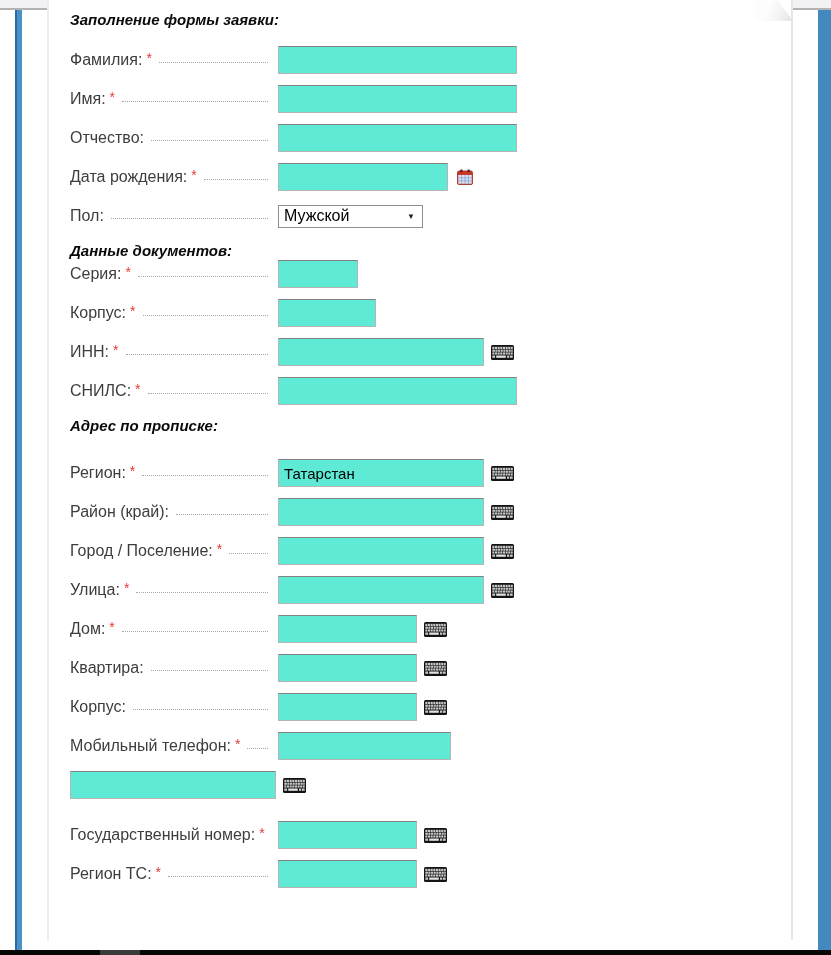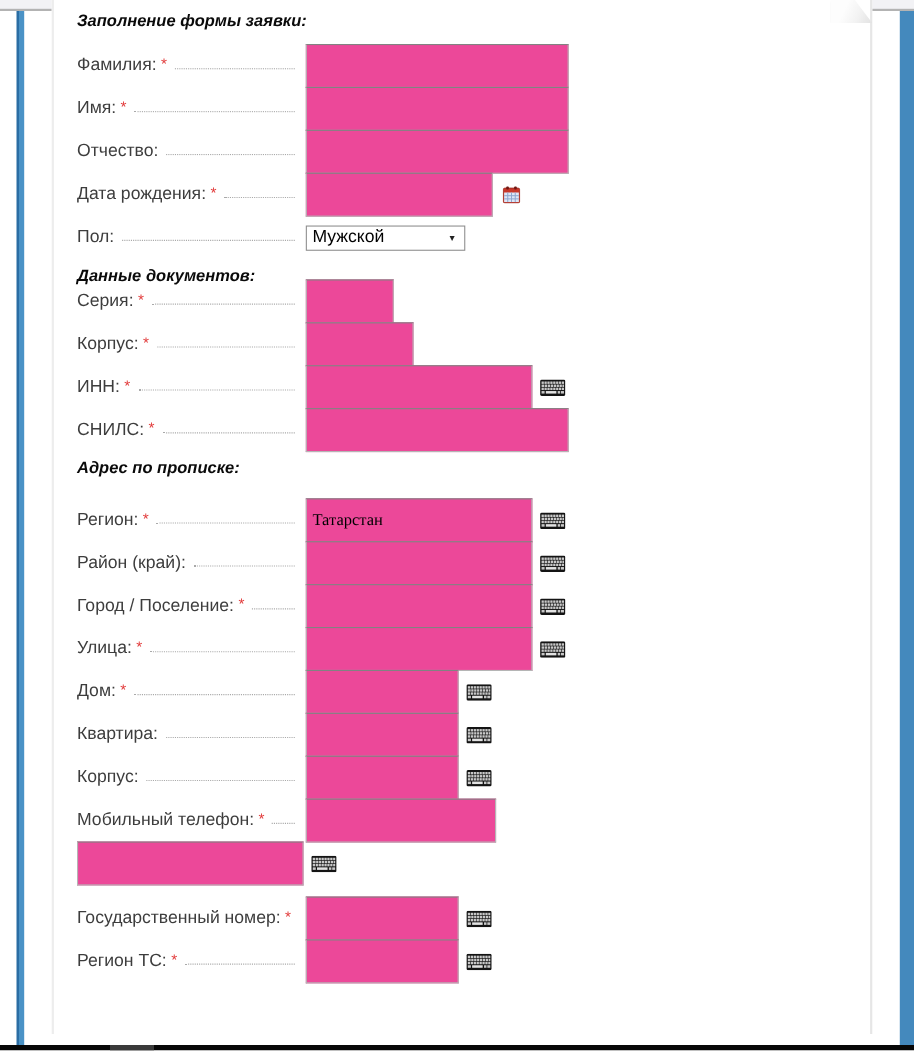--- a/index.html
+++ b/index.html
@@ -33,23 +33,23 @@
   #form-root section:nth-of-type(2) .sec-header{margin-bottom:0;}
   #form-root section:nth-of-type(3){margin-top:10px;}
   #form-root section:nth-of-type(3) .sec-header{margin-bottom:24px;}
   #form-root section:nth-of-type(4){margin-top:7px;}
   #form-root section:nth-of-type(5){margin-top:22px;}
   .row{display:flex;align-items:center;height:28px;margin-bottom:11px;}
   .label-zone{flex:0 0 208px;width:208px;display:flex;align-items:center;}
   .lbl{font-size:16px;color:#3d3d3d;white-space:nowrap;}
   .star{color:#e23b3b;font-size:14px;margin-left:4px;position:relative;top:-2px;}
   .leader{flex:1;height:1px;border-bottom:1px dotted #a9a9a9;margin:3px 10px 0 7px;}
-  input.field{height:40px;box-sizing:border-box;border:1px solid #b5b5b5;
+  input.field{height:28px;box-sizing:border-box;border:1px solid #b5b5b5;
     border-top-color:#828282;font-size:15px;padding:0 5px;color:#000;
-    font-family:Liberation Serif, serif;background:#ec4899;outline:none;}
+    font-family:Liberation Sans, sans-serif;background:#5eead4;outline:none;}
   .w-xl{width:239px}.w-lg{width:206px}.w-md{width:173px}
   .w-date{width:170px}.w-sm{width:139px}.w-s{width:98px}.w-xs{width:80px}
   .sel{width:145px;height:23px;box-sizing:border-box;border:1px solid #8f8f8f;
     background:#fff;display:flex;align-items:center;justify-content:space-between;
     padding:0 7px 0 5px;cursor:default;}
   .sel .sel-value{font-size:16px;color:#000;}
   .sel .arrow{font-size:8px;color:#222;}
   .icon-wrap{display:flex;align-items:center;}
   .kbd-icon{margin-left:7px;display:block;cursor:pointer;}
   .cal-icon{margin-left:9px;display:block;cursor:pointer;}

